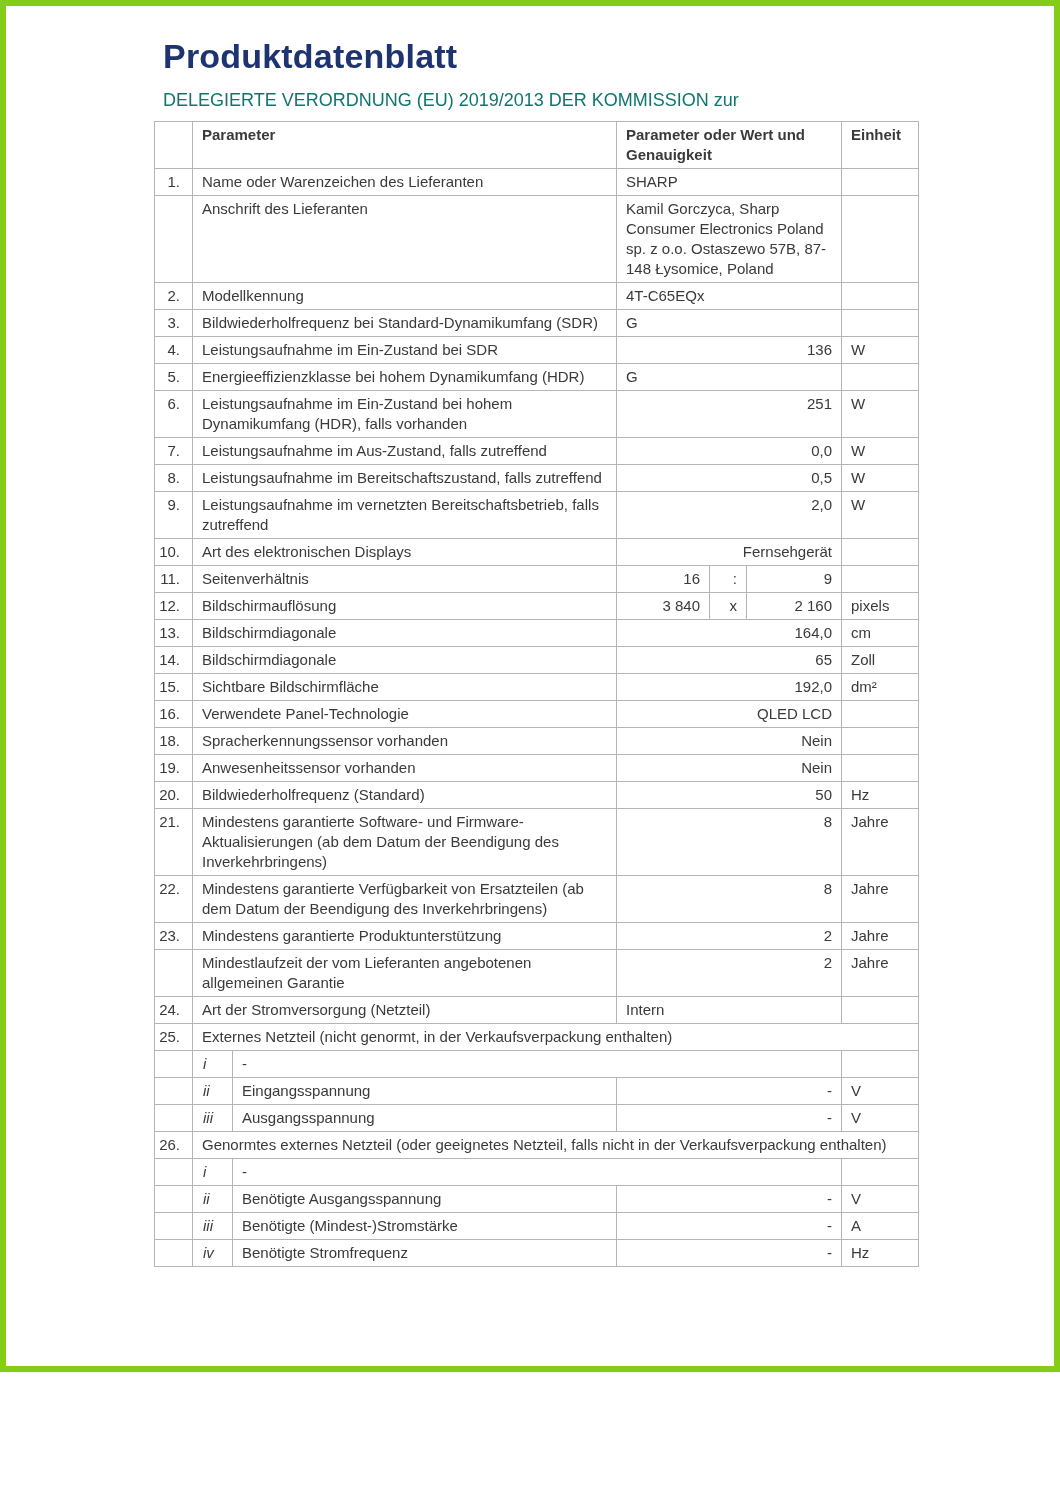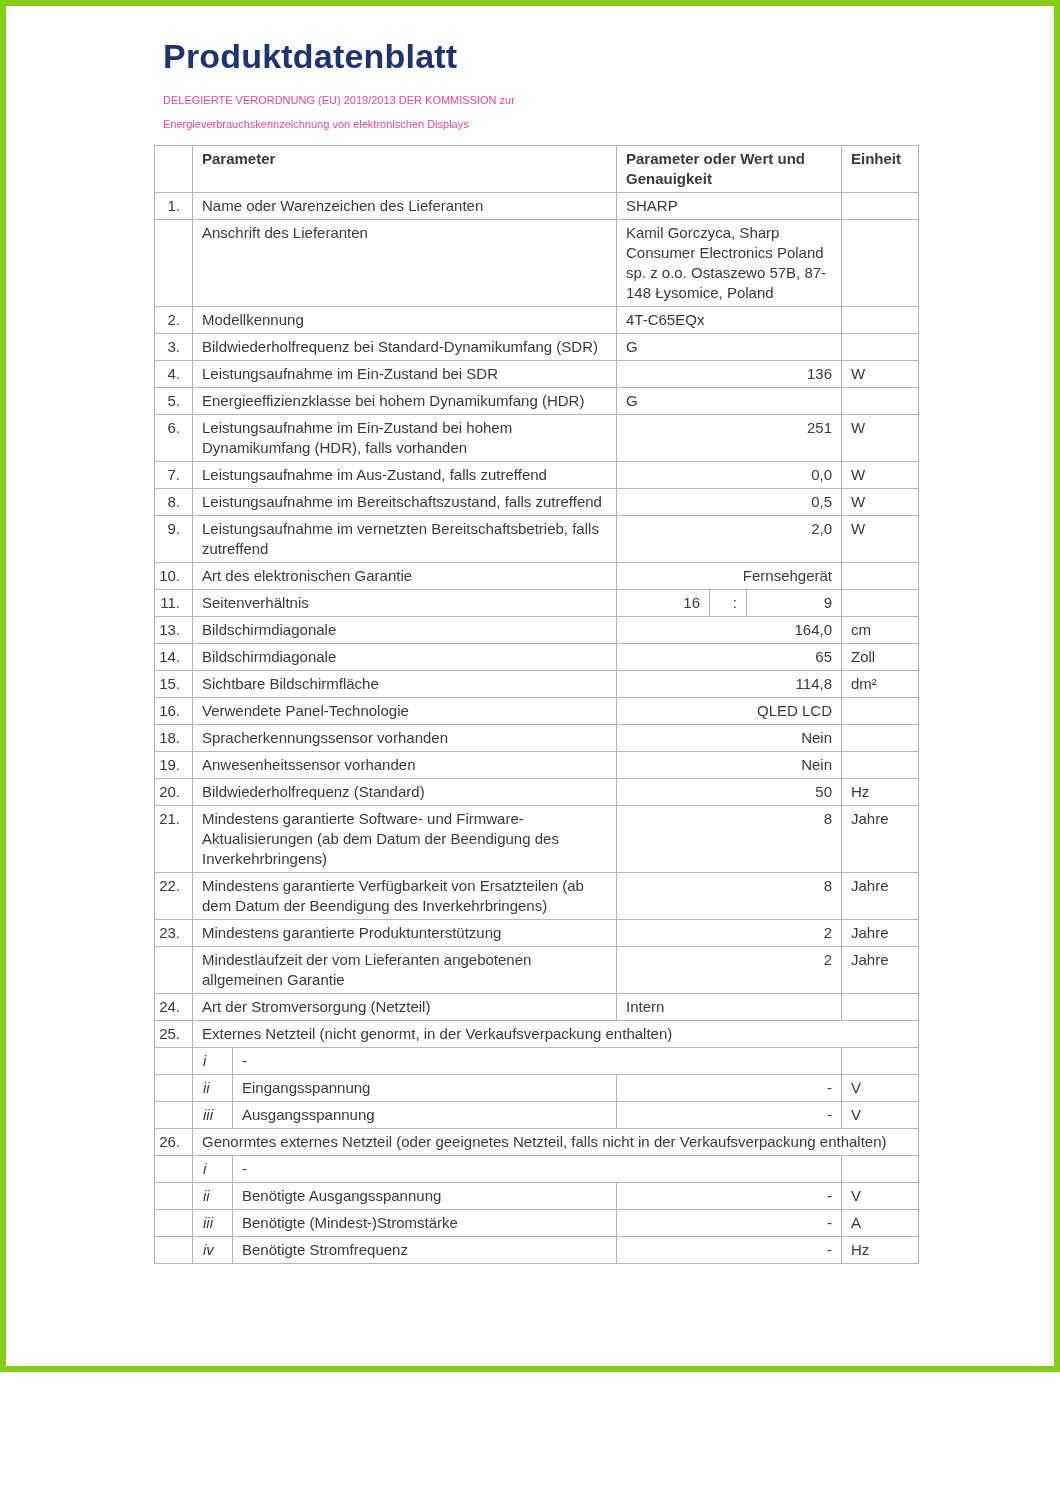--- a/index.html
+++ b/index.html
@@ -23,25 +23,25 @@
   }
   .doc-title {
     color: #1e3470;
     font-size: 34px;
     font-weight: bold;
     margin: 0 0 12px 0;
     padding-left: 9px;
     letter-spacing: 0.2px;
   }
   .subtitle {
-    font-size: 11px;
+    font-size: 18px;
     line-height: 24px;
     padding-left: 9px;
     margin: 0 0 9px 0;
-    color: #ec4899;
+    color: #0f766e;
   }
   table.datasheet {
     border-collapse: collapse;
     width: 764px;
     table-layout: fixed;
   }
   .datasheet th, .datasheet td {
     border: 1px solid #b5b5b5;
     font-size: 15px;
     line-height: 20px;
@@ -64,21 +64,21 @@
   .datasheet .center { text-align: right; }
 </style>
 </head>
 <body>
 
 <div class="page">
   <div class="content">
 
     <h1 class="doc-title">Produktdatenblatt</h1>
 
-    <p class="subtitle"><span>DELEGIERTE VERORDNUNG (EU) 2019/2013 DER KOMMISSION zur</span><br><span>Energieverbrauchskennzeichnung von elektronischen Displays</span></p>
+    <p class="subtitle"><span>DELEGIERTE VERORDNUNG (EU) 2019/2013 DER KOMMISSION zur</span><br></p>
 
     <table class="datasheet">
       <colgroup>
         <col style="width:38px">
         <col style="width:40px">
         <col style="width:384px">
         <col style="width:93px">
         <col style="width:37px">
         <col style="width:95px">
         <col style="width:77px">
@@ -147,48 +147,56 @@
             <td>W</td>
           </tr>
           <tr>
             <td class="num">9.</td>
             <td colspan="2">Leistungsaufnahme im vernetzten Bereitschaftsbetrieb, falls zutreffend</td>
             <td class="right" colspan="3">2,0</td>
             <td>W</td>
           </tr>
           <tr>
             <td class="num">10.</td>
-            <td colspan="2">Art des elektronischen Garantie</td>
+            <td colspan="2">Art des elektronischen Displays</td>
             <td class="right" colspan="3">Fernsehgerät</td>
             <td></td>
           </tr>
           <tr>
             <td class="num">11.</td>
             <td colspan="2">Seitenverhältnis</td>
             <td class="center">16</td>
             <td class="center">:</td>
             <td class="center">9</td>
             <td></td>
           </tr>
           <tr>
+            <td class="num">12.</td>
+            <td colspan="2">Bildschirmauflösung</td>
+            <td class="center">3 840</td>
+            <td class="center">x</td>
+            <td class="center">2 160</td>
+            <td>pixels</td>
+          </tr>
+          <tr>
             <td class="num">13.</td>
             <td colspan="2">Bildschirmdiagonale</td>
             <td class="right" colspan="3">164,0</td>
             <td>cm</td>
           </tr>
           <tr>
             <td class="num">14.</td>
             <td colspan="2">Bildschirmdiagonale</td>
             <td class="right" colspan="3">65</td>
             <td>Zoll</td>
           </tr>
           <tr>
             <td class="num">15.</td>
             <td colspan="2">Sichtbare Bildschirmfläche</td>
-            <td class="right" colspan="3">114,8</td>
+            <td class="right" colspan="3">192,0</td>
             <td>dm²</td>
           </tr>
           <tr>
             <td class="num">16.</td>
             <td colspan="2">Verwendete Panel-Technologie</td>
             <td class="right" colspan="3">QLED LCD</td>
             <td></td>
           </tr>
           <tr>
             <td class="num">18.</td>

